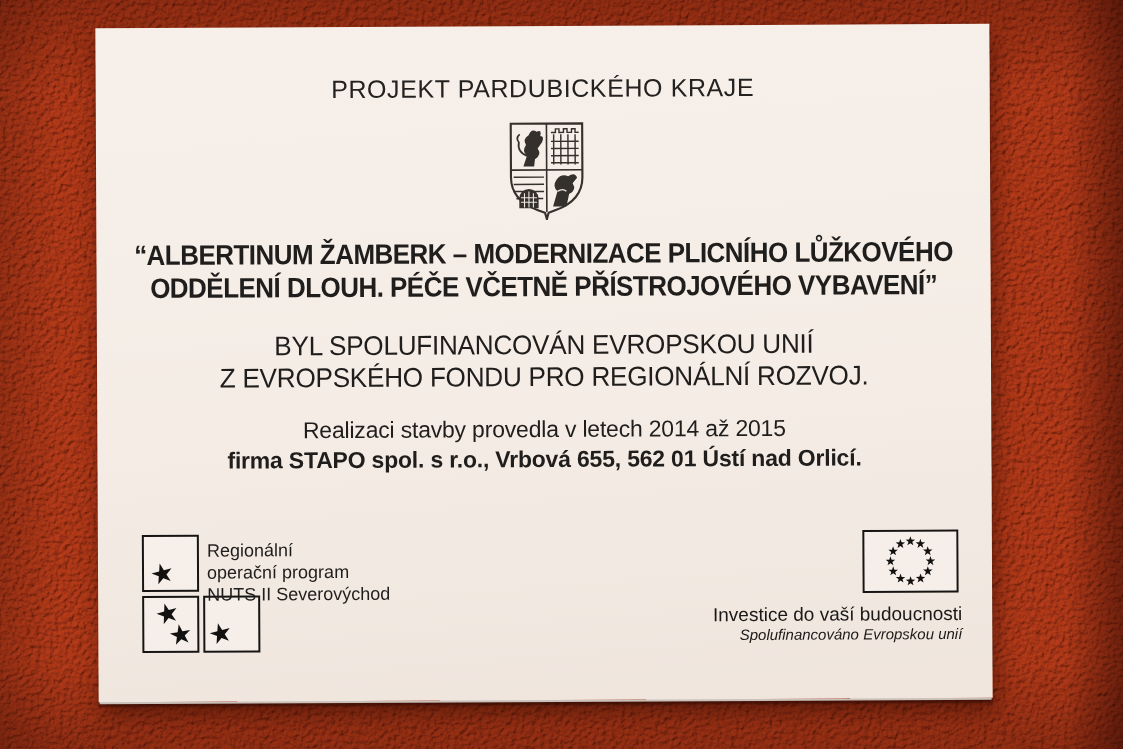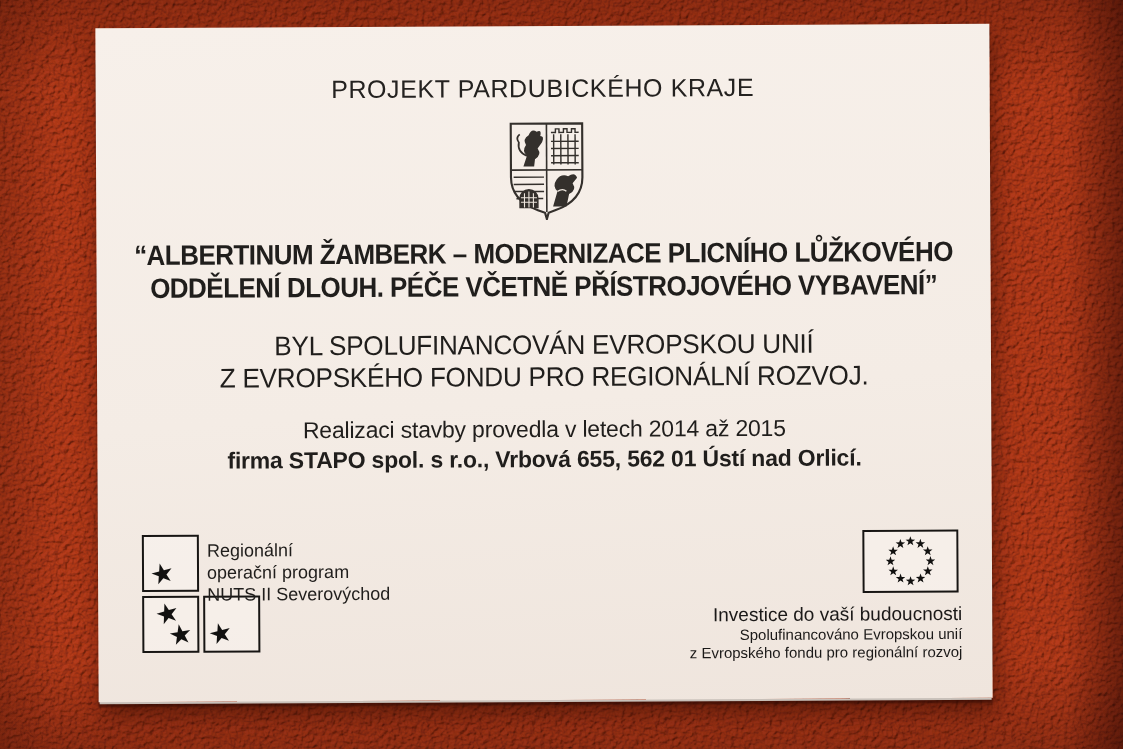--- a/index.html
+++ b/index.html
@@ -51,21 +51,21 @@
   .sq2 .g1 { left: 11px; top: 2px;    transform: rotate(-16deg); }
   .sq2 .g2 { right: 5px; top: 23px;   transform: rotate(-10deg); }
   .sq3 .g1 { left: 3px;  bottom: 4px; transform: rotate(-14deg); }
   .rop-text { position: absolute; left: 65px; top: 5px; width: 240px;
               font-size: 18px; line-height: 22px; color: #1b1918; }
 
   
   .eu { position: absolute; right: 30px; top: 505px; width: 300px; text-align: right; }
   .eu-flag { display: inline-block; margin-right: 3px; }
   .eu-line1 { font-size: 19px; line-height: 23px; margin-top: 5px; color: #1b1918; }
-  .eu-line2, .eu-line3 { font-size: 15px; line-height: 17.5px; color: #1b1918; }
+  .eu-line2, .eu-line3 { font-size: 15px; line-height: 17.5px; color: #1b1918; font-style: italic; }
 </style>
 </head>
 <body>
 
 <svg class="wall-svg" width="1123" height="749" viewBox="0 0 1123 749">
   <defs>
     <filter id="stucco" x="-2%" y="-2%" width="104%" height="104%">
       <feTurbulence type="fractalNoise" baseFrequency="0.21" numOctaves="3" seed="11" result="noise"></feTurbulence>
       <feDiffuseLighting in="noise" lighting-color="#ffffff" surfaceScale="2.4" result="light">
         <feDistantLight azimuth="230" elevation="58"></feDistantLight>
@@ -175,16 +175,15 @@
       <use href="#eustar" transform="translate(58.5,49.3)"></use>
       <use href="#eustar" transform="translate(48.5,52)"></use>
       <use href="#eustar" transform="translate(38.5,49.3)"></use>
       <use href="#eustar" transform="translate(31.2,42)"></use>
       <use href="#eustar" transform="translate(28.5,32)"></use>
       <use href="#eustar" transform="translate(31.2,22)"></use>
       <use href="#eustar" transform="translate(38.5,14.7)"></use>
     </svg>
     <div class="eu-line1">Investice do vaší budoucnosti</div>
     <div class="eu-line2">Spolufinancováno Evropskou unií</div>
-    <div class="eu-line3">z Evropského fondu pro regionální rozvoj</div>
   </div>
 
 </div>
 
 </body></html>

